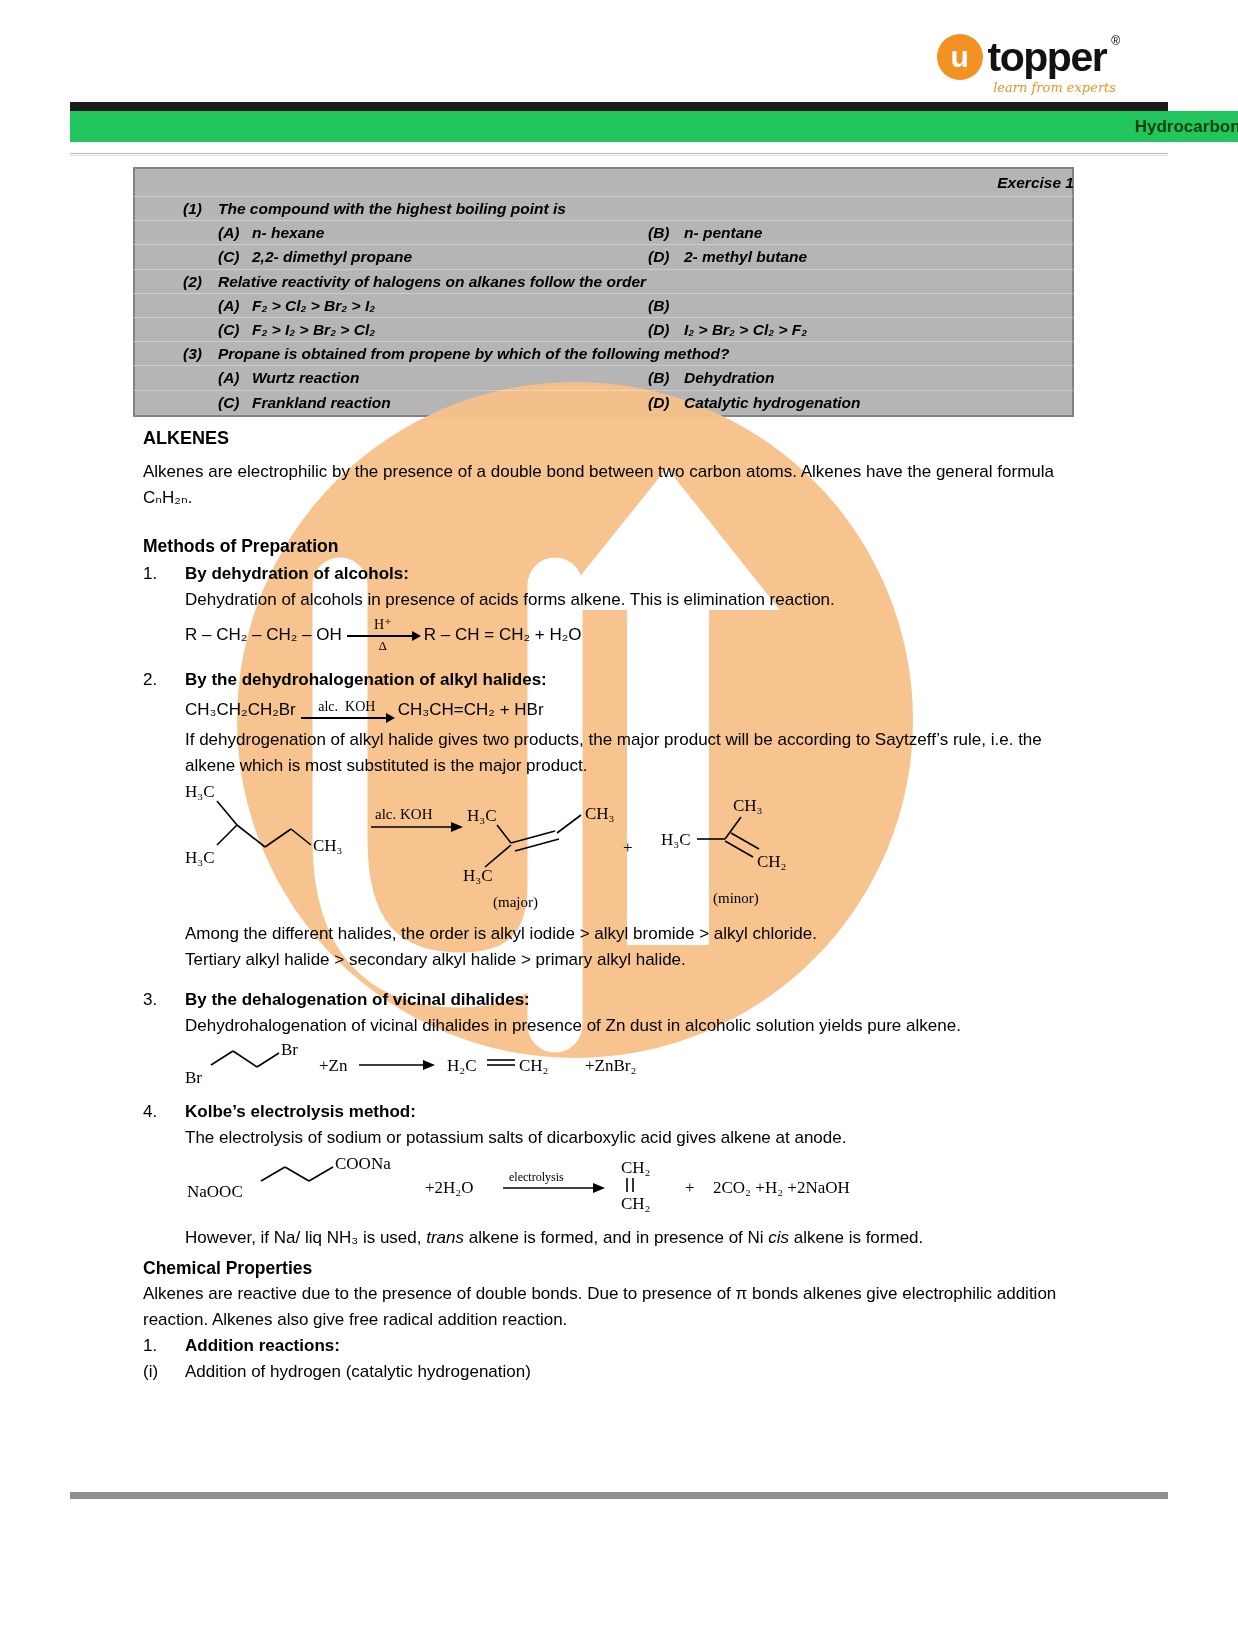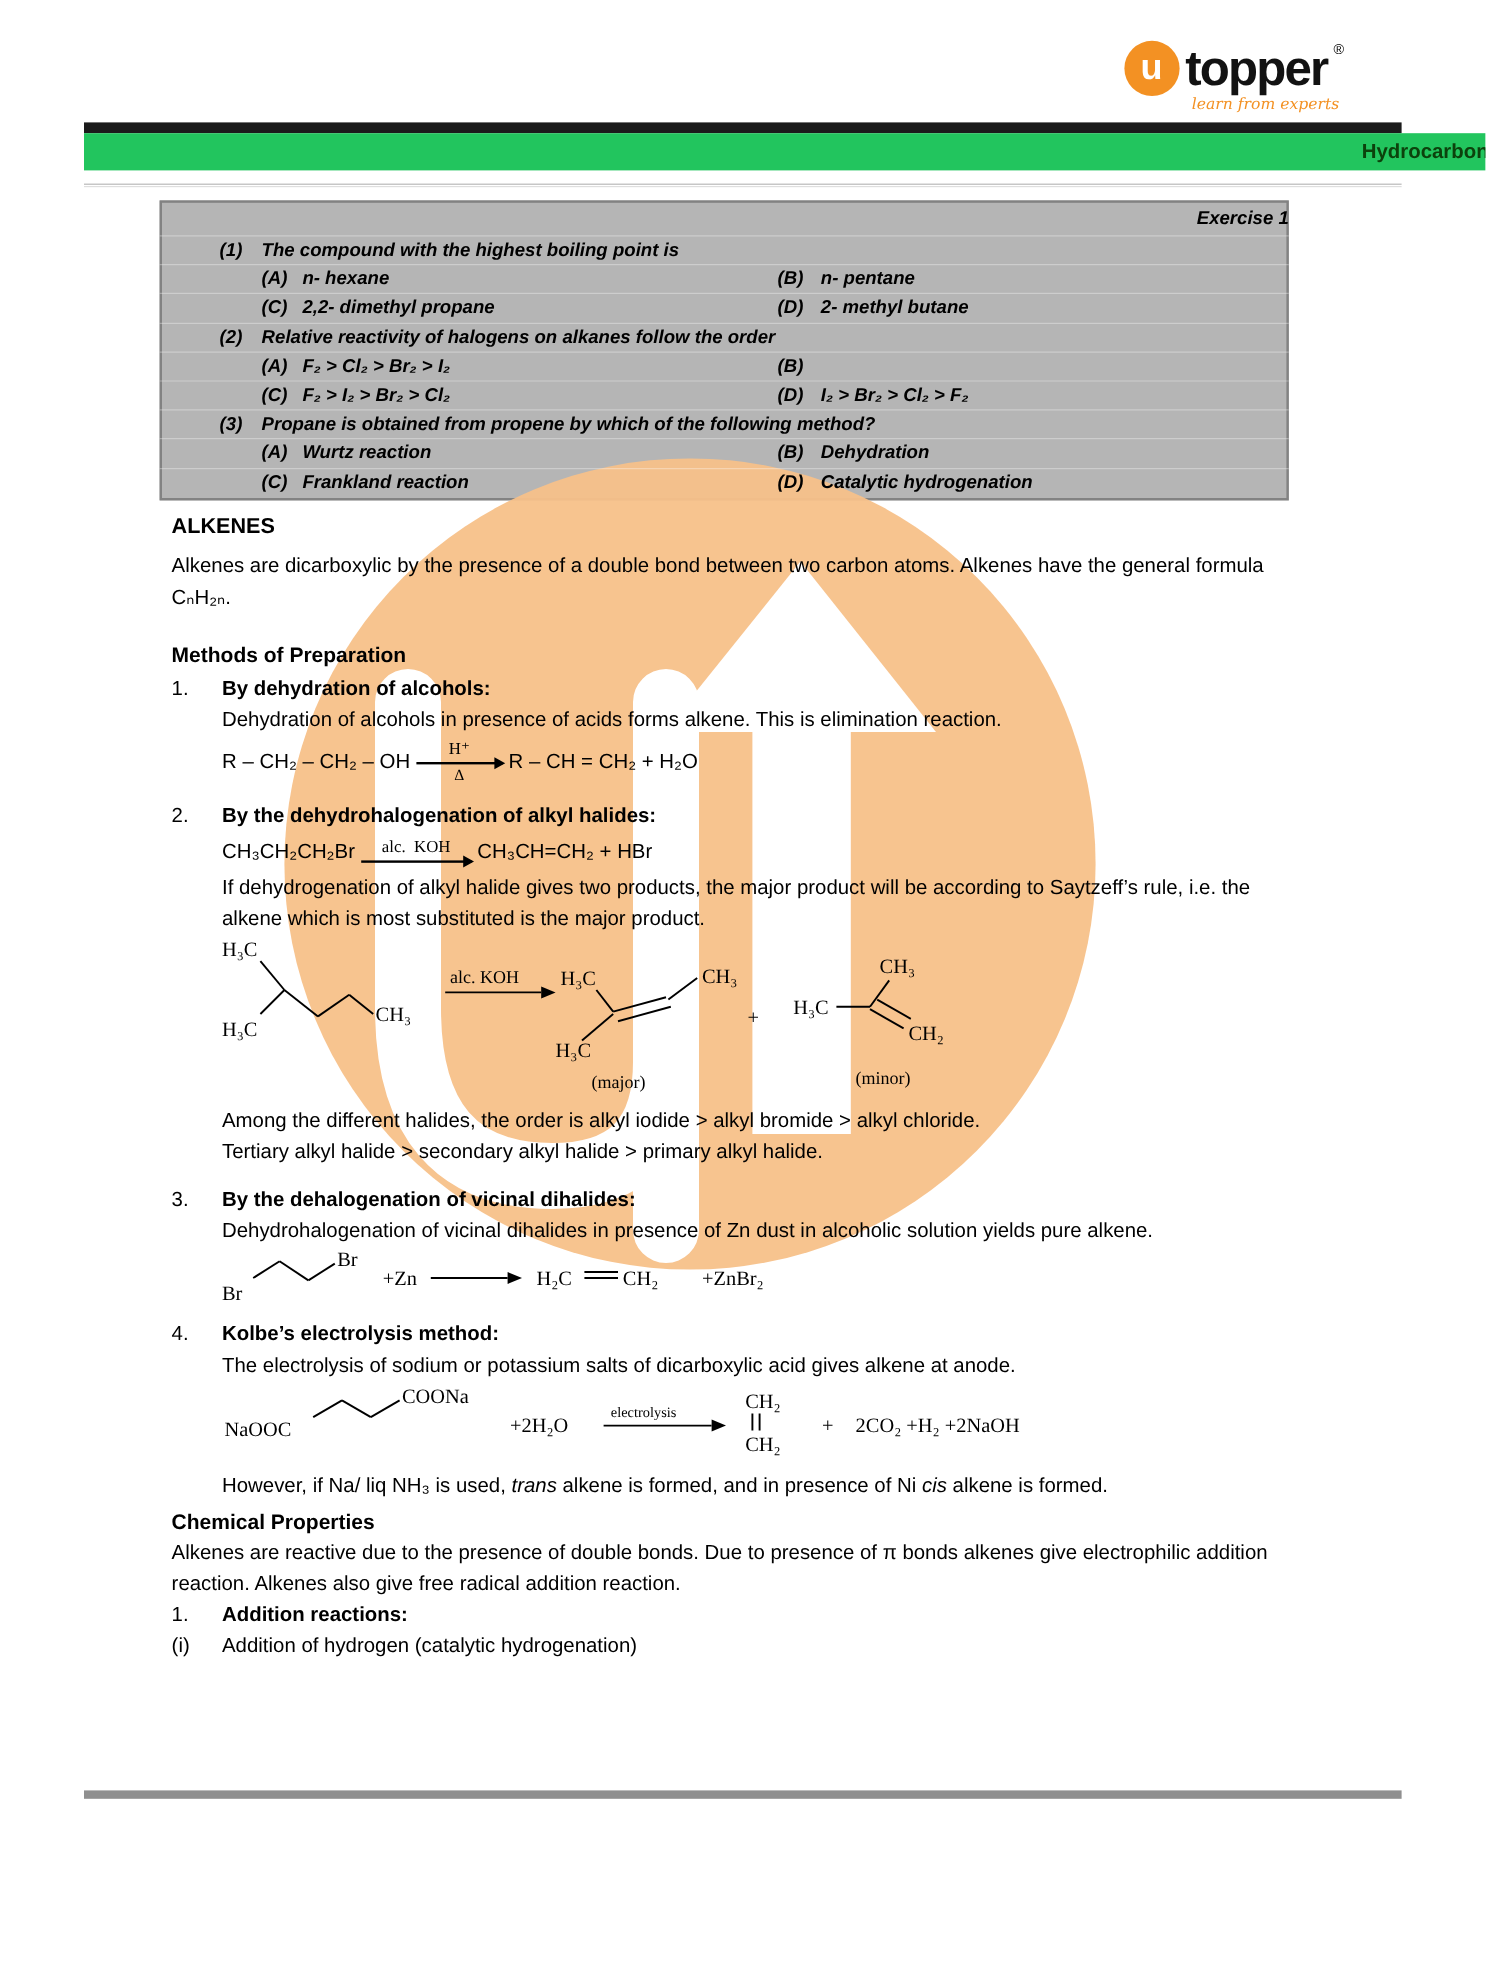--- a/index.html
+++ b/index.html
@@ -162,21 +162,21 @@
         <span>(C)</span>
         <span>Frankland reaction</span>
         <span>(D)</span>
         <span>Catalytic hydrogenation</span>
       </div>
     </div>
 
     <div class="main">
 
       <h2 class="h-alkenes">ALKENES</h2>
-      <p class="intro">Alkenes are dicarboxylic by the presence of a double bond between two carbon atoms. Alkenes have the general formula CₙH₂ₙ.</p>
+      <p class="intro">Alkenes are electrophilic by the presence of a double bond between two carbon atoms. Alkenes have the general formula CₙH₂ₙ.</p>
 
       <h3 class="h-methods">Methods of Preparation</h3>
 
       <div class="item">
         <span class="inum">1.</span>
         <span class="ititle">By dehydration of alcohols:</span>
       </div>
       <p class="indent">Dehydration of alcohols in presence of acids forms alkene. This is elimination reaction.</p>
 
       <div class="rxn">

